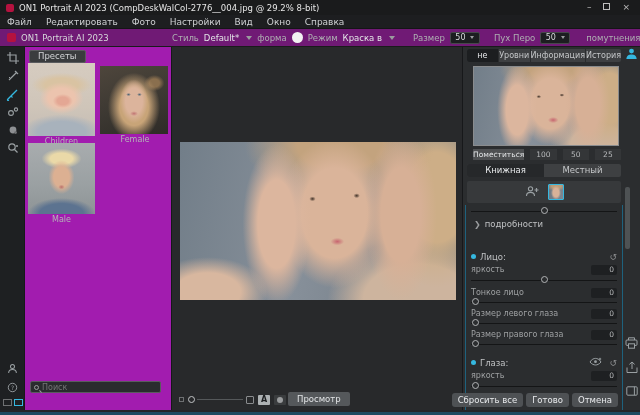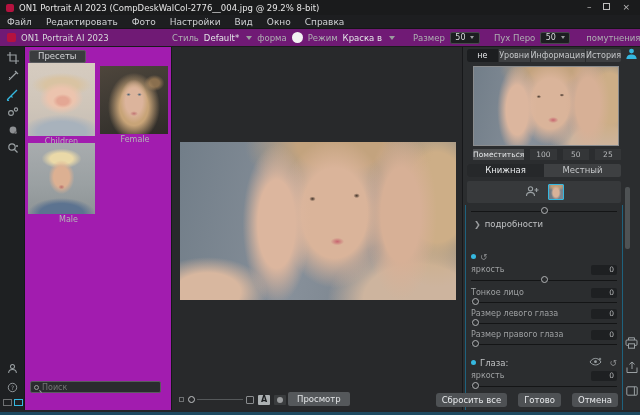--- a/index.html
+++ b/index.html
@@ -127,21 +127,21 @@
   .strack .knob { position:absolute; top:-4px; width:7px; height:7px; border:1.5px solid #b2b4b6; border-radius:50%; background:#2b2d2f; }
   .srow { position:absolute; left:5px; right:5px; height:11px; display:flex; align-items:center; }
   .slabel { font-size:8px; color:#9ea0a2; flex:1; }
   .sval { width:26px; height:10px; background:#1e2022; border-radius:2px; color:#b4b6b8; font-size:7.5px; text-align:right; padding-right:3px; line-height:10px; }
   .sec-head { position:absolute; left:5px; right:5px; height:11px; display:flex; align-items:center; gap:4px; }
   .sec-dot { width:5px; height:5px; border-radius:50%; background:#35b8e0; flex:none; }
   .sec-label { font-size:8.5px; color:#c0c2c4; flex:1; }
   .reset-ico { color:#8a8c8e; font-size:9px; }
   .details-row { position:absolute; top:14px; left:8px; display:flex; align-items:center; gap:4px; color:#c0c2c4; font-size:8.5px; }
   .det-chev { color:#9a9c9e; font-size:8px; }
-  .pane-footer { position:absolute; right:4px; bottom:3px; display:flex; gap:11px; }
+  .pane-footer { position:absolute; right:4px; bottom:3px; display:flex; gap:3px; }
   .pf-btn { height:14px; padding:0 6px; background:#4e5154; border-radius:3px; color:#e8eaec; font-size:8.5px; line-height:14px; white-space:nowrap; }
 
   .scroll-thumb { position:absolute; left:162px; top:140px; width:5px; height:62px; background:#4e5254; border-radius:2px; }
   .rail-right { position:absolute; right:1px; width:15px; display:flex; flex-direction:column; align-items:center; gap:10px; top:290px; }
 </style>
 </head>
 <body>
 
 <div class="window">
 
@@ -284,21 +284,21 @@
       <div class="thumb-label" style="left:76px; top:88px; width:68px;">Female</div>
 
       <div class="thumb" style="left:3px; top:96px; width:67px; height:71px;
              background:
                radial-gradient(4px 3px at 50% 62%, rgba(180,100,100,.85), rgba(180,100,100,0) 80%),
                radial-gradient(13px 17px at 50% 48%, #dcb092 60%, rgba(220,176,146,0) 100%),
                radial-gradient(20px 10px at 50% 22%, #ead9a8 55%, rgba(234,217,168,0) 100%),
                radial-gradient(34px 16px at 50% 100%, #5c7390 65%, rgba(92,115,144,0) 100%),
                linear-gradient(180deg, #a8acae 0%, #9aa0a2 60%, #8e9496 100%);">
       </div>
-      <div class="thumb-label" style="left:10px; top:168px;">Male</div>
+      <div class="thumb-label" style="left:3px; top:168px;">Male</div>
 
       <div class="search-box">
         <span class="mag"></span>
         <input placeholder="Поиск" style="">
       </div>
     </div>
 
     <div class="canvas">
       <div class="photo-main"></div>
       <div class="canvas-bar">
@@ -364,20 +364,21 @@
             <i class="knob" style="left:48%"></i>
           </div>
 
         <div class="details-row">
           <span class="det-chev">❯</span>
           <span>подробности</span>
         </div>
 
         <div class="sec-head" style="top:46px;">
           <span class="sec-dot"></span>
+          <span class="sec-label">Лицо:</span>
           <span class="reset-ico">↺</span>
         </div>
         <div class="srow" style="top:59px;">
           <span class="slabel">яркость</span>
           <span class="sval">0</span>
         </div>
         <div class="strack" style="top:75px;">
             <i class="knob" style="left:48%"></i>
           </div>
         <div class="srow" style="top:82px;">

